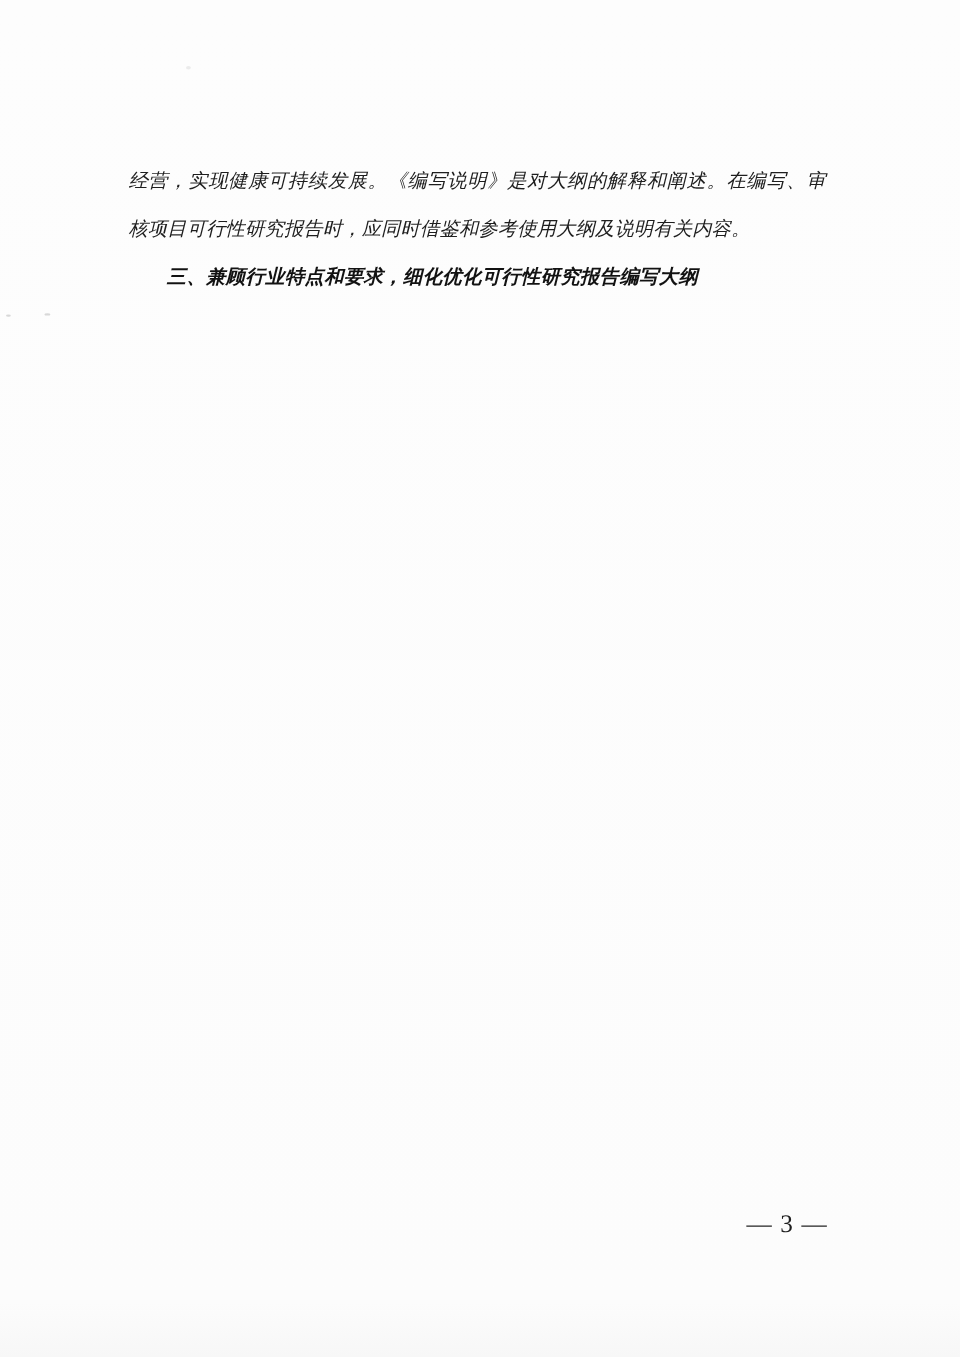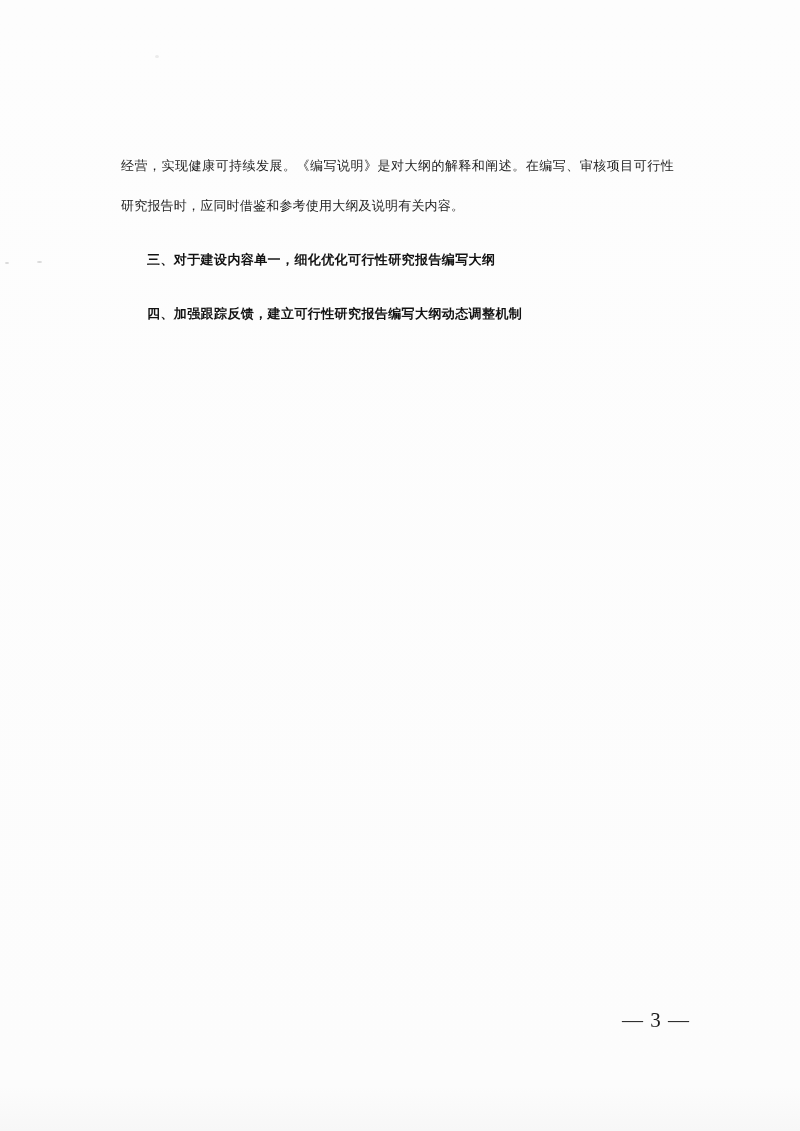--- a/index.html
+++ b/index.html
@@ -17,27 +17,28 @@
     background: linear-gradient(180deg, #fdfdfd 0%, #fcfcfc 96%, #f7f7f7 100%);
   }
   .text-block {
     position: absolute;
     left: 107px;
     top: 132px;
     width: 581px;
     color: #1e1e1e;
   }
   .para {
-    margin: 14px;
-    font-size: 13px;
+    margin: 0;
+    font-size: 16px;
     line-height: 40px;
     text-align: justify;
     text-justify: inter-character;
     letter-spacing: 0.2px;
     color: #1e1e1e;
+    font-style: italic;
   }
   .para.indent { text-indent: 2em; }
   .para.heading {
     font-family: "Liberation Sans", "DejaVu Sans", sans-serif;
     font-weight: 700;
     color: #121212;
     letter-spacing: 0.4px;
   }
   .page-number {
     position: absolute;
@@ -63,18 +64,17 @@
 <body>
 
 <div class="page">
 
   <span class="speck speck-a"></span>
   <span class="speck speck-b"></span>
   <span class="speck speck-c"></span>
 
   <main class="text-block" id="doc-body">
       <p class="para body">经营，实现健康可持续发展。《编写说明》是对大纲的解释和阐述。在编写、审核项目可行性研究报告时，应同时借鉴和参考使用大纲及说明有关内容。</p>
-      <p class="para heading indent">三、对于建设内容单一，细化优化可行性研究报告编写大纲</p>
-      <p class="para heading indent">四、加强跟踪反馈，建立可行性研究报告编写大纲动态调整机制</p>
+      <p class="para heading indent">三、兼顾行业特点和要求，细化优化可行性研究报告编写大纲</p>
     </main>
 
   <div class="page-number">— 3 —</div>
 </div>
 
 </body></html>

